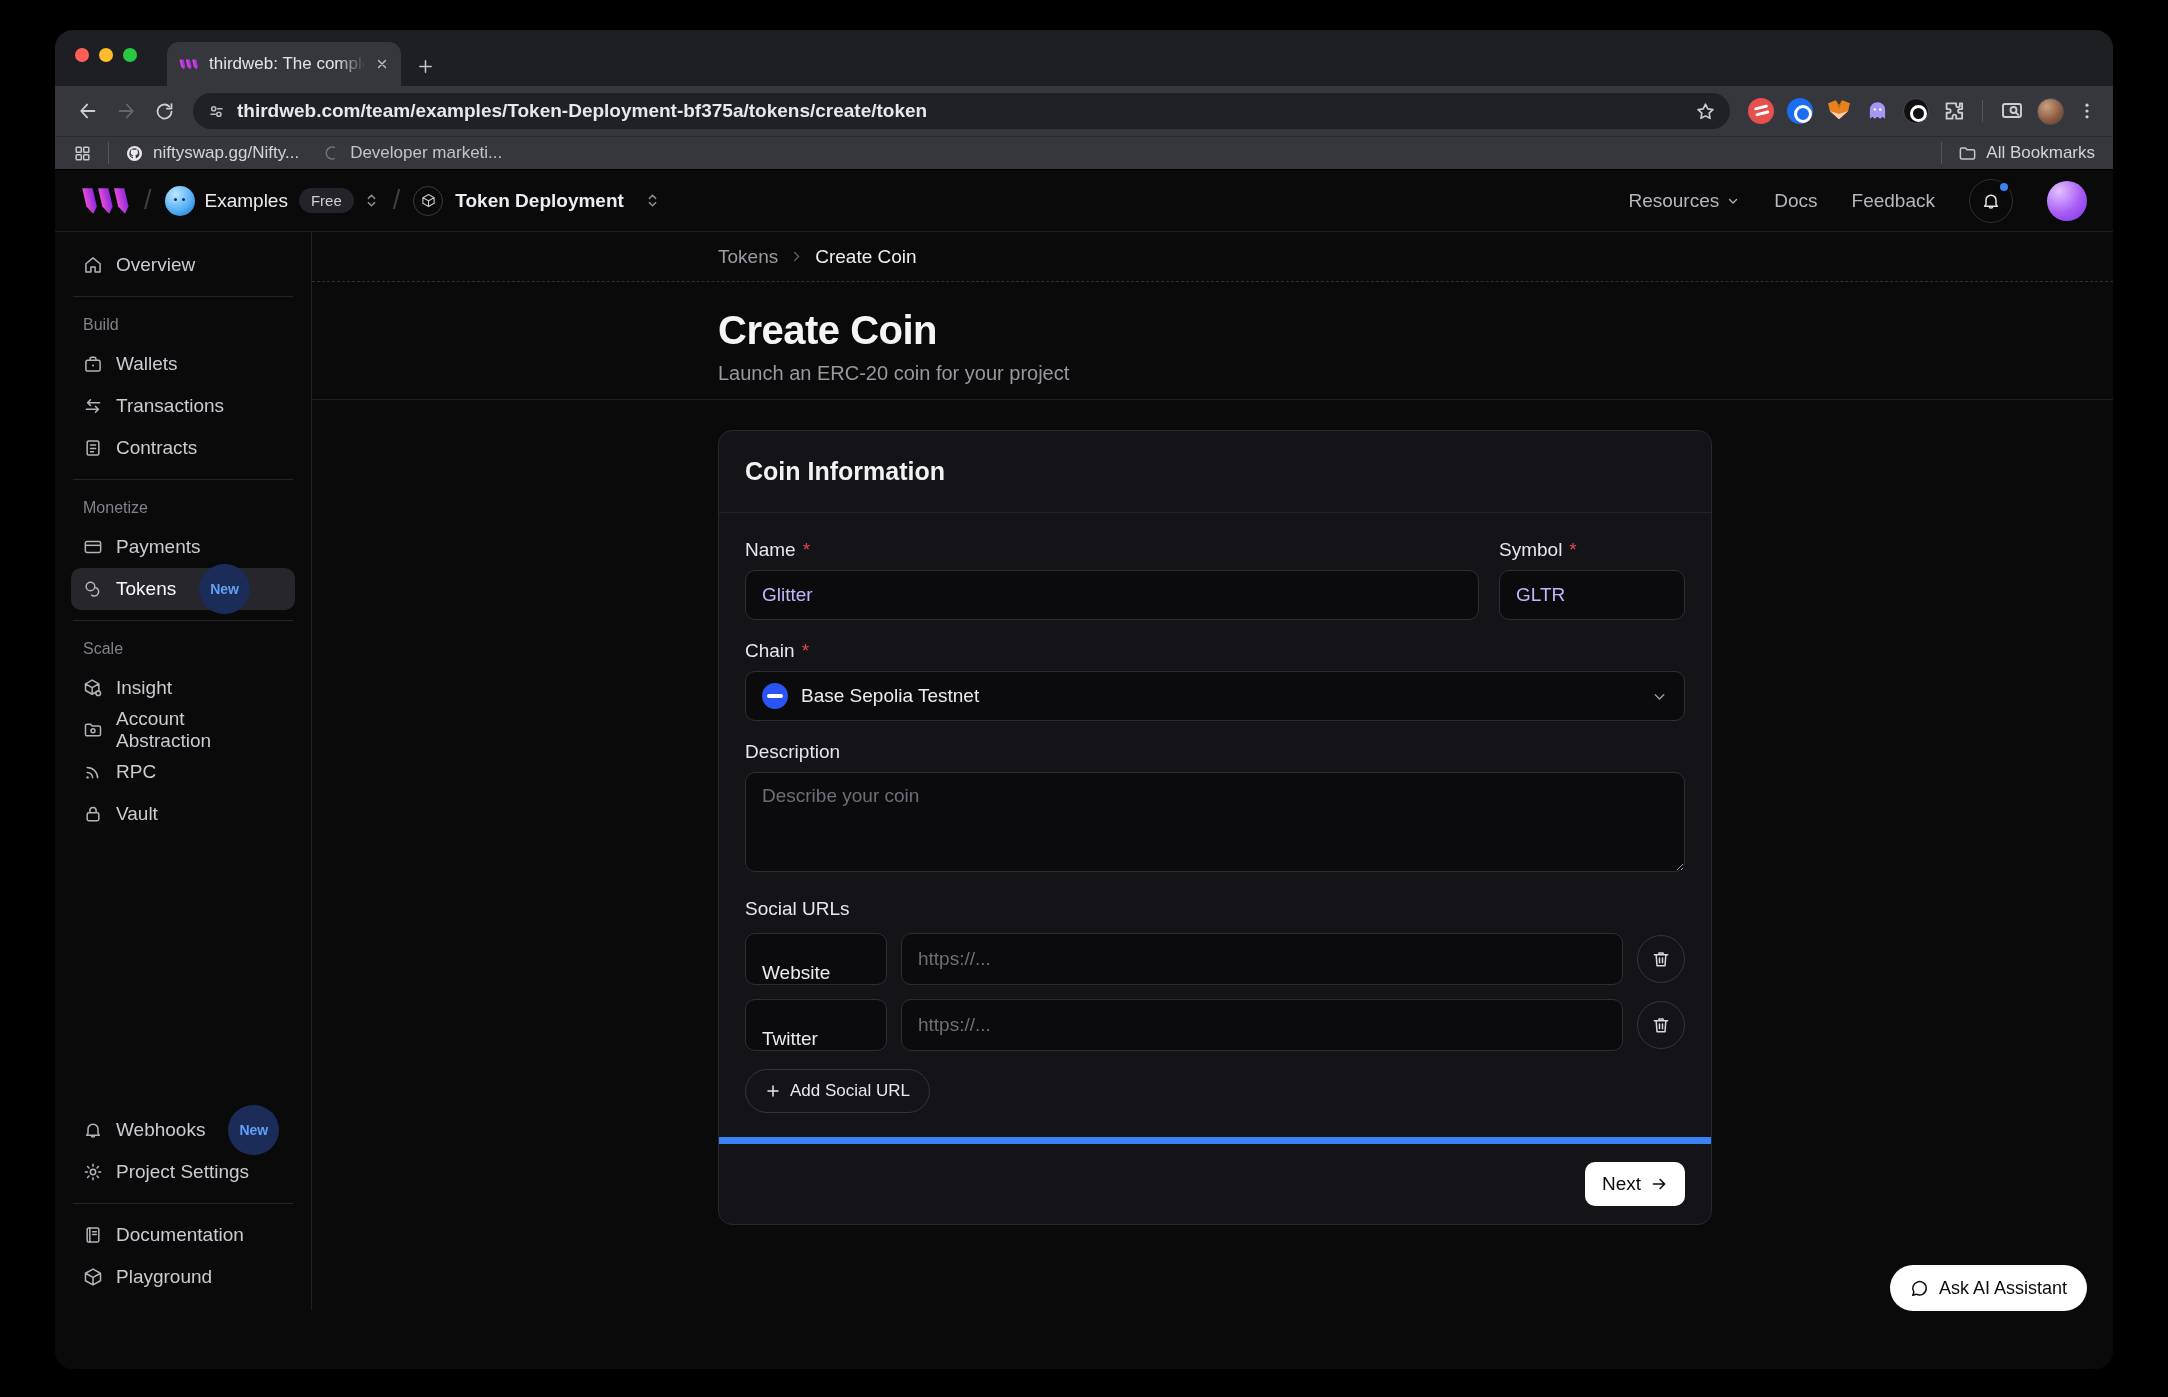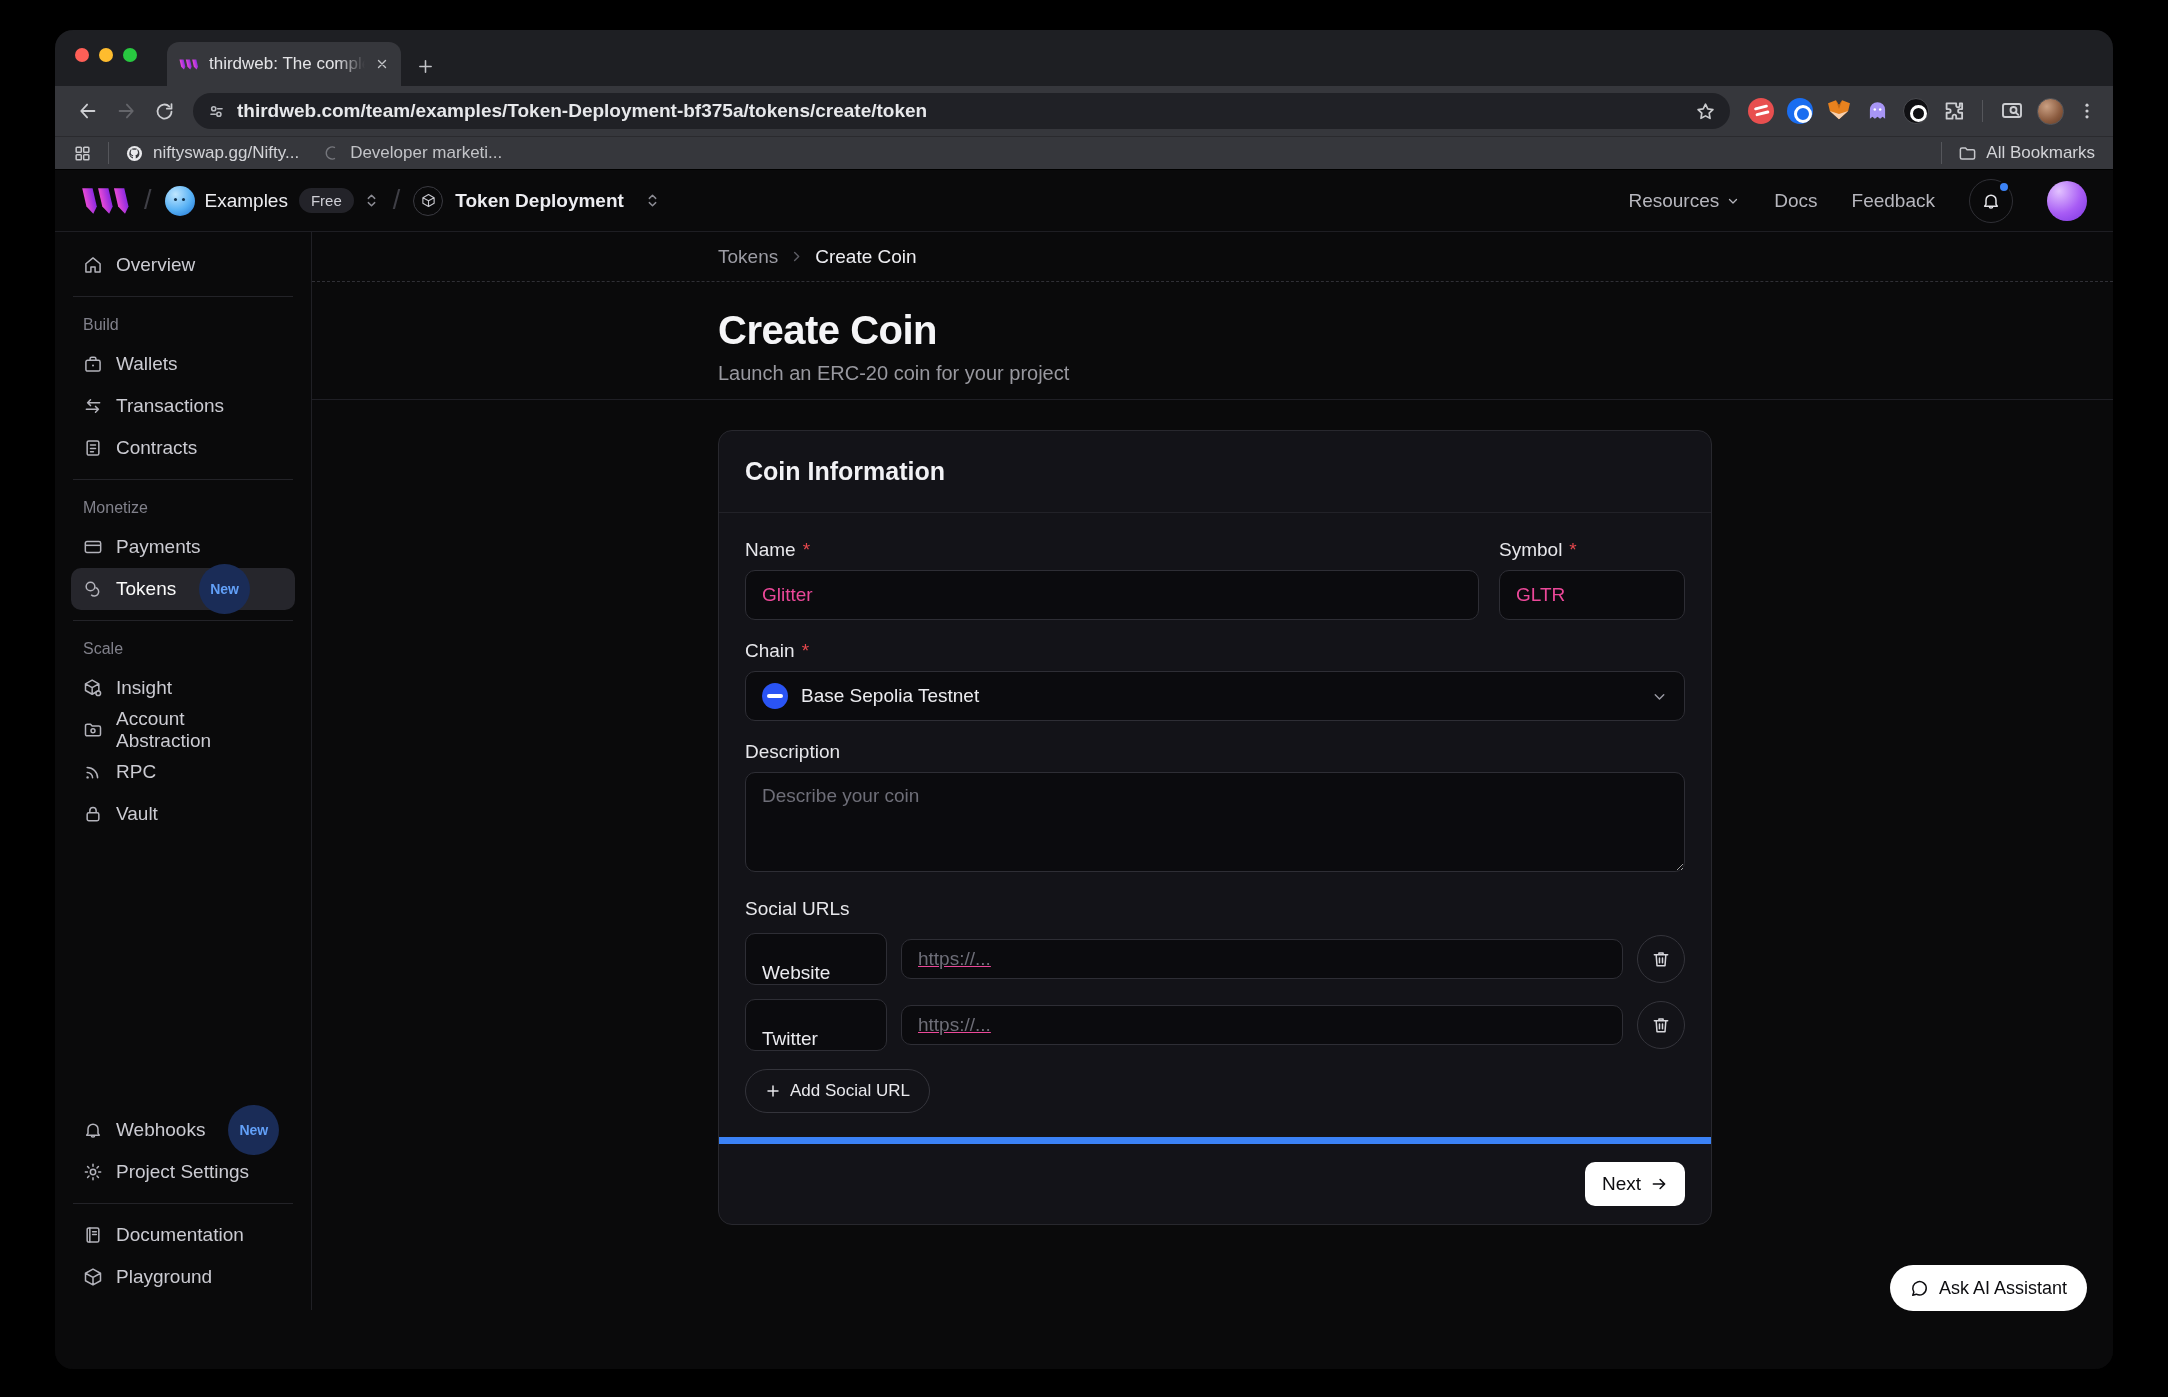--- a/index.html
+++ b/index.html
@@ -88,36 +88,36 @@
       radial-gradient(circle, rgba(173,124,255,.75) 0 3.4px, transparent 4.6px),
       radial-gradient(circle, rgba(255,80,205,.8) 0 2px, transparent 3px),
       linear-gradient(188deg,#f42fd0 0%,#d82ad4 28%,#a933de 58%,#7a2ed8 82%,#6b2ecf 100%);
     background-size:auto,23px 21px,31px 29px,39px 35px,17px 15px,auto;
     background-position:0 0,3px 5px,13px 2px,7px 16px,9px 9px,0 0;}
   .glitter svg{position:absolute;left:50%;top:50%;transform:translate(-50%,-50%);filter:drop-shadow(0 2px 6px rgba(80,0,120,.45));}
   .fields{flex:1;display:flex;flex-direction:column;gap:20px;min-width:0;}
   .frow{display:flex;gap:20px;}
   .fgroup{display:flex;flex-direction:column;gap:9px;}
   .grow{flex:1;min-width:0;}
-  .txt{height:50px;background:#0b0b0e;border:1px solid #2e2e35;border-radius:10px;color:#ec4899;font-size:19px;padding:0 16px;outline:none;width:100%;}
+  .txt{height:50px;background:#0b0b0e;border:1px solid #2e2e35;border-radius:10px;color:#c4b5fd;font-size:19px;padding:0 16px;outline:none;width:100%;}
   .txt::placeholder{color:#6e6e78;}
   .sym{width:186px;flex:none;}
   .chain-select{height:50px;display:flex;align-items:center;gap:13px;background:#0b0b0e;border:1px solid #2e2e35;border-radius:10px;padding:0 16px;}
   .base-ic{width:26px;height:26px;border-radius:50%;background:#2a54f4;position:relative;flex:none;}
   .base-ic::after{content:"";position:absolute;left:5px;top:11px;width:16px;height:4px;border-radius:2px;background:#fff;}
   .chain-name{font-size:19px;color:#ececf0;flex:1;}
   .chev{color:#9a9aa3;display:flex;}
   .tarea{height:100px;background:#0b0b0e;border:1px solid #2e2e35;border-radius:10px;color:#ececf0;font-size:19px;padding:12px 16px;outline:none;width:100%;resize:vertical;}
   .tarea::placeholder{color:#6e6e78;}
 
   .social{padding:0 26px 6px;}
   .social .flabel{margin-bottom:13px;}
   .srow{display:flex;align-items:center;gap:14px;margin-bottom:14px;}
   .platform{width:142px;height:52px;background:#0b0b0e;border:1px solid #2e2e35;border-radius:10px;display:flex;align-items:flex-end;padding:0 16px;font-size:19px;color:#ececf0;flex:none;}
-  .url-in{height:40px;flex:1;text-decoration:underline;}
+  .url-in{height:52px;flex:1;}
   .trash-btn{width:48px;height:48px;border-radius:50%;border:1px solid #34343b;background:transparent;display:flex;align-items:center;justify-content:center;color:#d7d7dc;flex:none;}
   .add-btn{display:inline-flex;align-items:center;gap:9px;height:44px;padding:0 19px;border:1px solid #34343b;border-radius:999px;background:transparent;color:#e9e9ed;font-size:17px;margin:4px 0 18px;}
   .card-foot{border-top:7px solid #3b82f6;padding:18px 26px;display:flex;justify-content:flex-end;}
   .next-btn{height:44px;padding:0 17px;background:#fff;color:#0d0d10;border:none;border-radius:10px;font-size:19px;font-weight:500;display:inline-flex;align-items:center;gap:9px;}
 
   .ask-pill{position:absolute;right:26px;top:1235px;height:46px;background:#fff;color:#0d0d10;border-radius:999px;display:inline-flex;align-items:center;gap:10px;padding:0 20px;font-size:18px;font-weight:500;border:none;}
 
   .ic{flex:none;display:block;}
 </style>
 </head>

